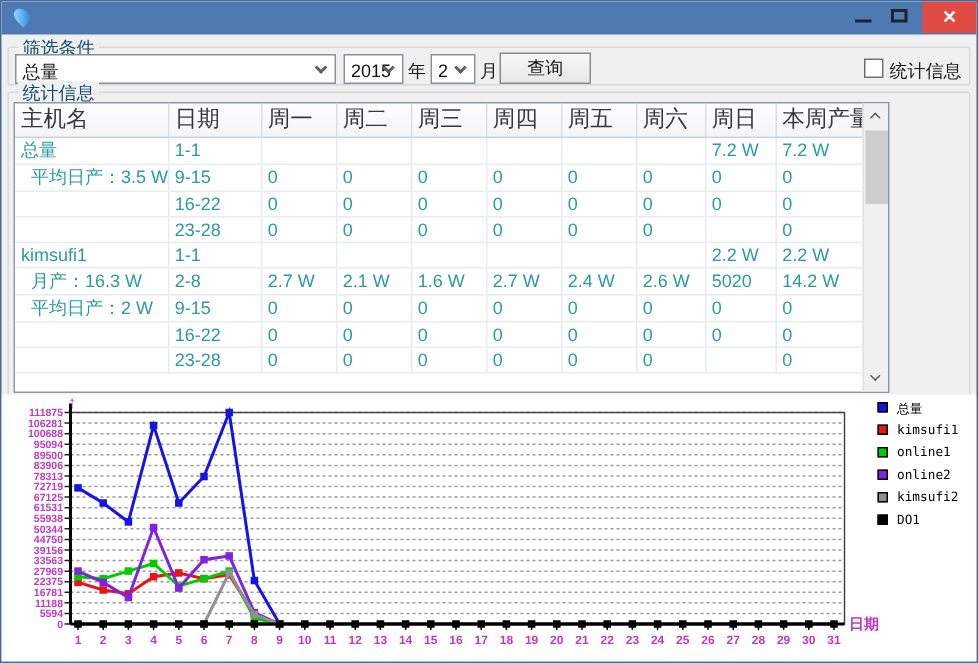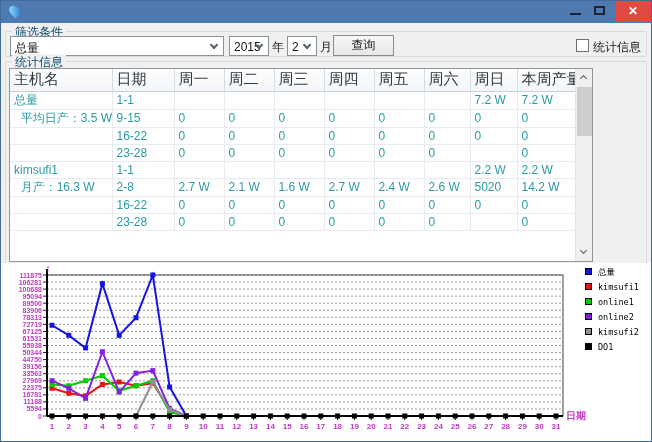--- a/index.html
+++ b/index.html
@@ -185,20 +185,32 @@
               <td>  月产：16.3 W</td>
               <td>2-8</td>
               <td>2.7 W</td>
               <td>2.1 W</td>
               <td>1.6 W</td>
               <td>2.7 W</td>
               <td>2.4 W</td>
               <td>2.6 W</td>
               <td>5020</td>
               <td>14.2 W</td>
+            </tr>
+            <tr>
+              <td>  平均日产：2 W</td>
+              <td>9-15</td>
+              <td>0</td>
+              <td>0</td>
+              <td>0</td>
+              <td>0</td>
+              <td>0</td>
+              <td>0</td>
+              <td>0</td>
+              <td>0</td>
             </tr>
             <tr>
               <td></td>
               <td>16-22</td>
               <td>0</td>
               <td>0</td>
               <td>0</td>
               <td>0</td>
               <td>0</td>
               <td>0</td>

